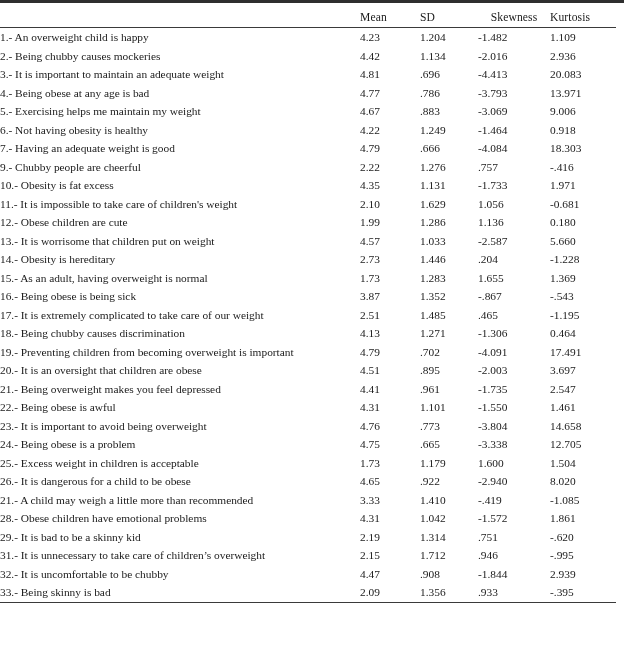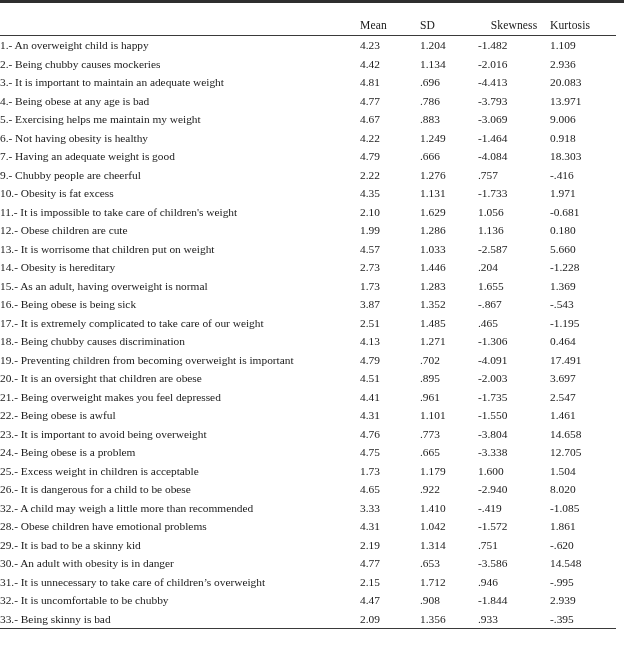--- a/index.html
+++ b/index.html
@@ -28,21 +28,21 @@
     position: absolute;
     top: 0;
     left: 0;
     width: 624px;
     height: 3px;
     background: #2e2e2e;
   }
 
   table.stats {
     position: absolute;
-    top: 18px;
+    top: 10px;
     left: 0;
     width: 616px;
     border-collapse: collapse;
     table-layout: fixed;
     font-size: 11.4px;
   }
 
   table.stats col.c-item     { width: 360px; }
   table.stats col.c-mean     { width: 60px;  }
   table.stats col.c-sd       { width: 58px;  }
@@ -294,46 +294,39 @@
           <td class="num num-kurt">1.504</td>
         </tr>
         <tr>
           <td class="item-cell">26.- It is dangerous for a child to be obese</td>
           <td class="num num-mean">4.65</td>
           <td class="num num-sd">.922</td>
           <td class="num num-skew">-2.940</td>
           <td class="num num-kurt">8.020</td>
         </tr>
         <tr>
-          <td class="item-cell">32.- A child may weigh a little more than recommended</td>
+          <td class="item-cell">21.- A child may weigh a little more than recommended</td>
           <td class="num num-mean">3.33</td>
           <td class="num num-sd">1.410</td>
           <td class="num num-skew">-.419</td>
           <td class="num num-kurt">-1.085</td>
         </tr>
         <tr>
           <td class="item-cell">28.- Obese children have emotional problems</td>
           <td class="num num-mean">4.31</td>
           <td class="num num-sd">1.042</td>
           <td class="num num-skew">-1.572</td>
           <td class="num num-kurt">1.861</td>
         </tr>
         <tr>
           <td class="item-cell">29.- It is bad to be a skinny kid</td>
           <td class="num num-mean">2.19</td>
           <td class="num num-sd">1.314</td>
           <td class="num num-skew">.751</td>
           <td class="num num-kurt">-.620</td>
-        </tr>
-        <tr>
-          <td class="item-cell">30.- An adult with obesity is in danger</td>
-          <td class="num num-mean">4.77</td>
-          <td class="num num-sd">.653</td>
-          <td class="num num-skew">-3.586</td>
-          <td class="num num-kurt">14.548</td>
         </tr>
         <tr>
           <td class="item-cell">31.- It is unnecessary to take care of children’s overweight</td>
           <td class="num num-mean">2.15</td>
           <td class="num num-sd">1.712</td>
           <td class="num num-skew">.946</td>
           <td class="num num-kurt">-.995</td>
         </tr>
         <tr>
           <td class="item-cell">32.- It is uncomfortable to be chubby</td>

